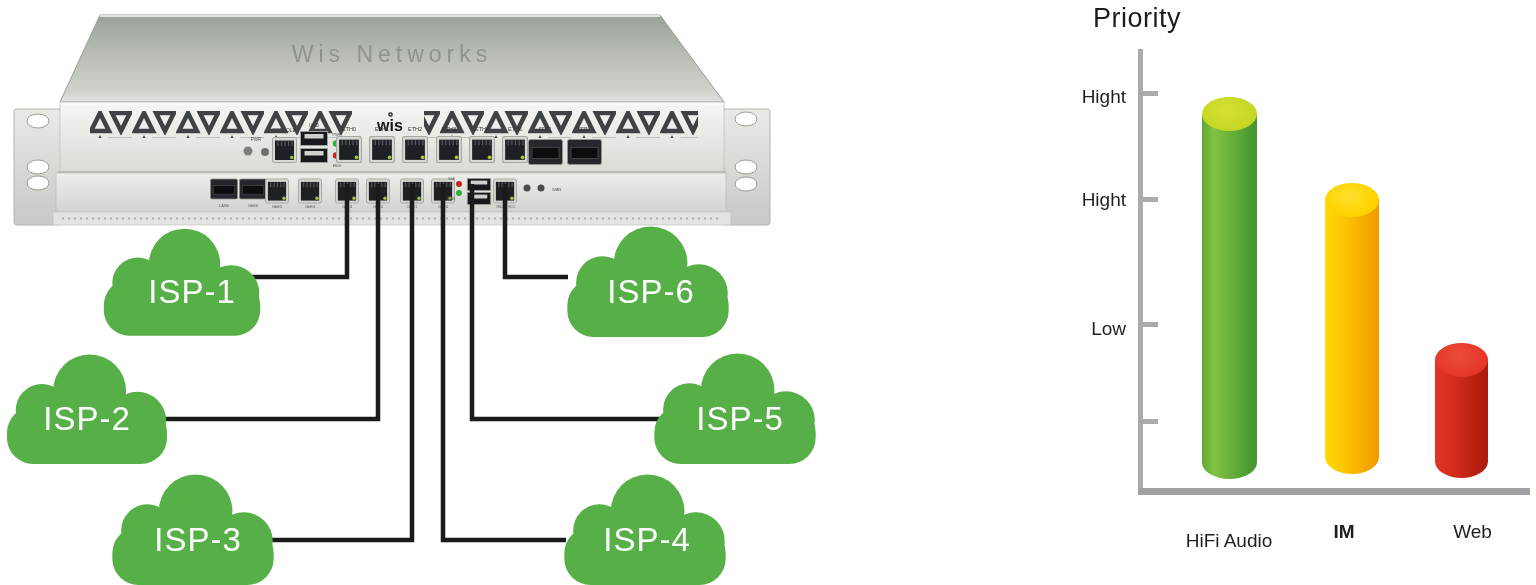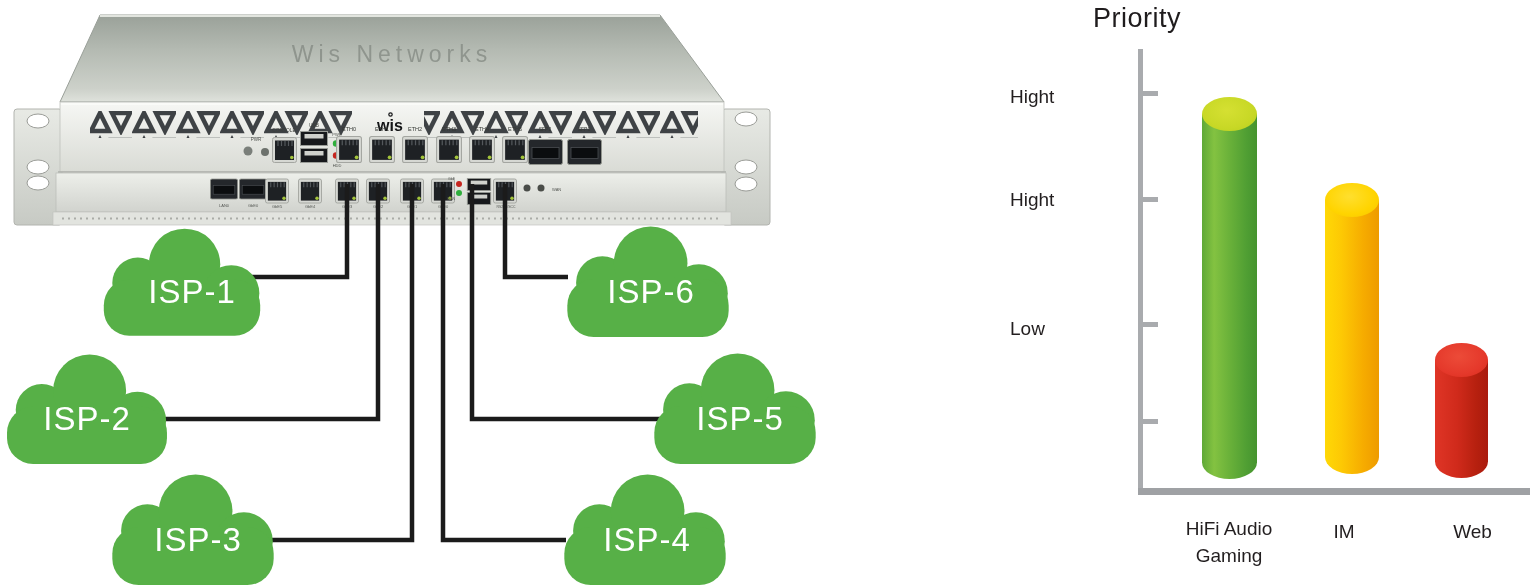--- a/index.html
+++ b/index.html
@@ -5,21 +5,21 @@
   html,body{margin:0;padding:0;background:#fff;}
   .canvas{position:relative;width:1536px;height:585px;background:#fff;overflow:hidden;
           font-family:"Liberation Sans",sans-serif;}
   svg text{font-family:"Liberation Sans",sans-serif;}
   
   .chart-title{position:absolute;left:1093px;top:3px;font-size:27px;font-weight:normal;
                color:#1f1c1d;letter-spacing:.5px;}
   .yaxis{position:absolute;left:1138px;top:49px;width:5px;height:445px;background:#a9abae;}
   .xaxis{position:absolute;left:1138px;top:488px;width:392px;height:7px;background:#9fa1a4;}
   .tick{position:absolute;left:1143px;width:15px;height:5px;background:#a9abae;}
-  .ylab{position:absolute;left:1010px;width:116px;font-size:19px;color:#221e1f;}
+  .ylab{position:absolute;left:1010px;width:116px;text-align:right;font-size:19px;color:#221e1f;}
   .xlab{position:absolute;text-align:center;font-size:19px;color:#221e1f;line-height:27px;}
   .cyl-top{position:absolute;border-radius:50%;}
   .cyl-body{position:absolute;}
   .g-top{background:radial-gradient(ellipse at 45% 40%,#d5e032 0%,#c8d826 60%,#b6cf1c 100%);}
   .g-body{background:linear-gradient(90deg,#5fa937 0%,#83c241 22%,#68b039 52%,#4f9e33 82%,#46942e 100%);
           border-radius:0 0 28px 28px / 0 0 17px 17px;}
   .y-top{background:radial-gradient(ellipse at 45% 40%,#ffdf2e 0%,#ffd400 60%,#f7c400 100%);}
   .y-body{background:linear-gradient(90deg,#ffd806 0%,#fdc904 30%,#f6ab00 72%,#ee9b00 100%);
           border-radius:0 0 27px 27px / 0 0 17px 17px;}
   .r-top{background:radial-gradient(ellipse at 45% 40%,#ec4b38 0%,#e5392b 60%,#d92c1d 100%);}
@@ -230,20 +230,19 @@
     </div>
     <div>
       <div class="cyl-body y-body" style="left:1325px;top:200px;width:54px;height:274px;"></div>
       <div class="cyl-top y-top" style="left:1325px;top:183px;width:54px;height:34px;"></div>
     </div>
     <div>
       <div class="cyl-body r-body" style="left:1435px;top:360px;width:53px;height:118px;"></div>
       <div class="cyl-top r-top" style="left:1435px;top:343px;width:53px;height:34px;"></div>
     </div>
 
-    <div class="xlab" style="left:1160px;top:515px;width:138px;">
+    <div class="xlab" style="left:1160px;top:527px;width:138px;">
       <div>HiFi Audio</div>
-      <div>Gaming</div>
-    </div>
-    <div class="xlab" style="left:1304px;top:518px;width:80px;">IM</div>
+    </div>
+    <div class="xlab" style="left:1304px;top:518px;width:80px;font-weight:bold;">IM</div>
     <div class="xlab" style="left:1430px;top:518px;width:85px;">Web</div>
   </div>
 </div>
 
 </body></html>

